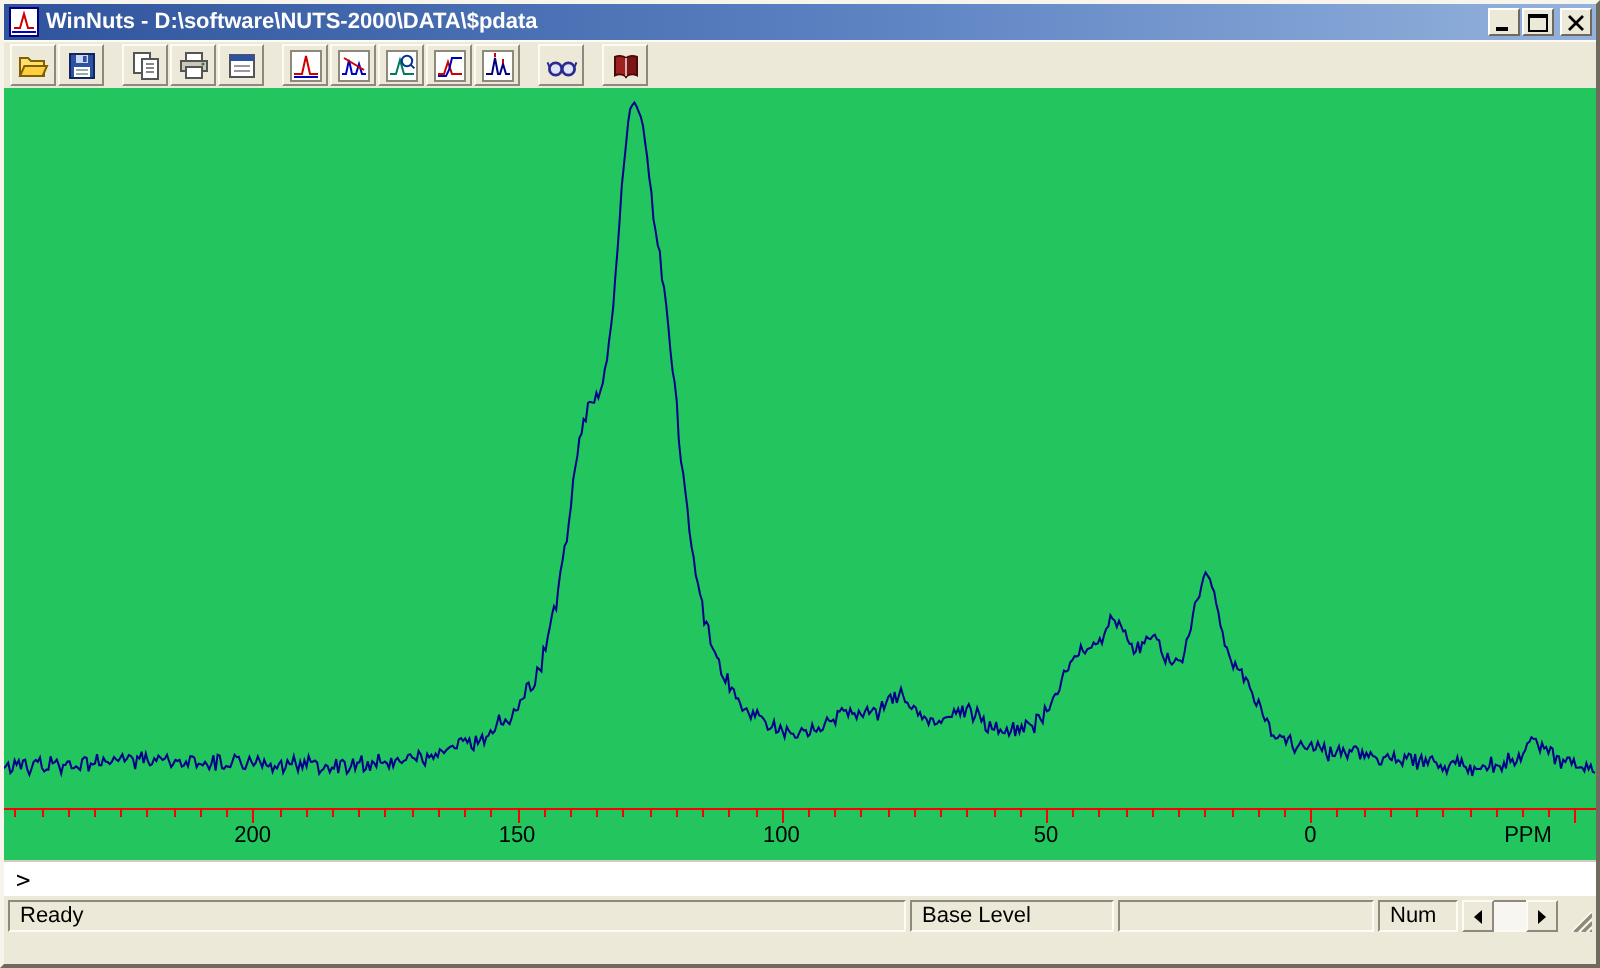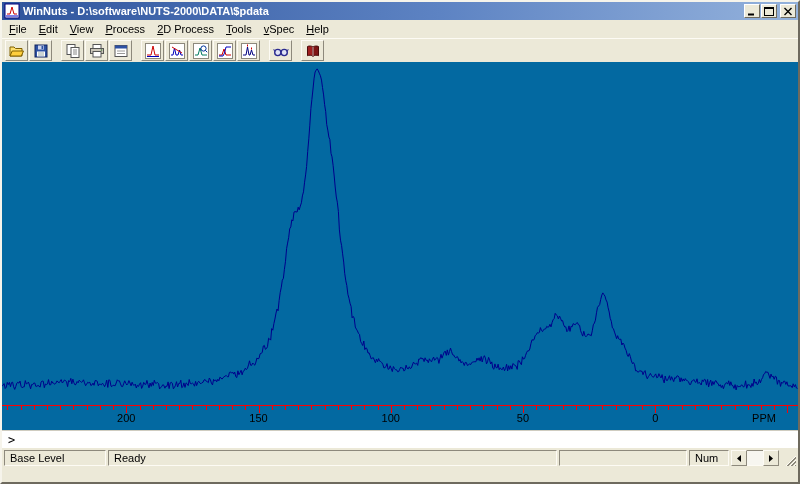--- a/index.html
+++ b/index.html
@@ -20,21 +20,21 @@
   .menubar{flex:0 0 18px;display:flex;align-items:center;padding:0 1px}
   .menu-item{display:inline-block;padding:2px 6px;cursor:default}
   .menu-item::first-letter{text-decoration:underline}
   
   .toolbar{flex:0 0 24px;display:flex;align-items:center;padding:0 3px;border-top:1px solid #fdfbf4}
   .tbtn{width:23px;height:21px;padding:0;margin-right:1px;display:flex;align-items:center;justify-content:center;
         background:#ece9d8;border:1px solid;border-color:#fdfbf4 #8d897c #8d897c #fdfbf4;cursor:default}
   .ticon{width:16px;height:16px;display:block}
   .tb-sep{width:8px;height:100%}
   
-  .plot-area{flex:1;position:relative;background:#0369a1;overflow:hidden}
+  .plot-area{flex:1;position:relative;background:#22c55e;overflow:hidden}
   #spectrum-svg{position:absolute;inset:0;width:100%;height:100%}
   #spectrum-svg text{fill:#000;stroke:none;font-family:"Liberation Sans",sans-serif;font-size:11px}
   
   .cmdline{flex:0 0 18px;background:#fff;border-top:1px solid #cfccc0;display:flex;align-items:center;
            padding-left:6px;font-family:"DejaVu Sans Mono",monospace;font-size:12px}
   
   .statusbar{flex:0 0 20px;display:flex;align-items:center;gap:2px;padding:2px;background:#ece9d8}
   .panel{height:16px;line-height:14px;padding:0 5px;white-space:nowrap;overflow:hidden;
          border:1px solid;border-color:#8d897c #fdfbf4 #fdfbf4 #8d897c}
   .p-ready{flex:1}
@@ -75,30 +75,20 @@
           </svg>
       </button>
       <button class="wbtn close">
         <svg width="10" height="9" viewBox="0 0 10 9">
             <path d="M1.5 1 L8.5 8 M8.5 1 L1.5 8" stroke="#000" stroke-width="1.4" fill="none"></path>
           </svg>
       </button>
     </span>
   </div>
 
-  <div class="menubar">
-    <span class="menu-item">File</span>
-    <span class="menu-item">Edit</span>
-    <span class="menu-item">View</span>
-    <span class="menu-item">Process</span>
-    <span class="menu-item">2D Process</span>
-    <span class="menu-item">Tools</span>
-    <span class="menu-item">vSpec</span>
-    <span class="menu-item">Help</span>
-  </div>
 
   <div class="toolbar">
     <button class="tbtn">
       <svg class="ticon" viewBox="0 0 16 16">
         <path d="M1 13V4h4l1.5 1.5H13V13z" fill="#ffe06e" stroke="#806000"></path>
         <path d="M1 13l2.2-5h11.3l-2.2 5z" fill="#ffcf3e" stroke="#806000"></path>
       </svg>
     </button>
     <button class="tbtn">
       <svg class="ticon" viewBox="0 0 16 16">
@@ -268,22 +258,22 @@
           <text x="762" y="359.5" text-anchor="middle">PPM</text>
         </g>
       </svg>
   </div>
 
   <div class="cmdline">
     <span>&gt;</span>
   </div>
 
   <div class="statusbar">
+    <div class="panel p-ready">Ready</div>
     <div class="panel p-mode">Base Level</div>
-    <div class="panel p-ready">Ready</div>
     <div class="panel p-extra"></div>
     <div class="panel p-num">Num</div>
     <div class="mini-scroll">
       <button class="ms-btn">
         <svg width="8" height="9" viewBox="0 0 8 9">
             <path d="M6 1L2 4.5L6 8z" fill="#000"></path>
           </svg>
       </button>
       <div class="ms-track"></div>
       <button class="ms-btn">

